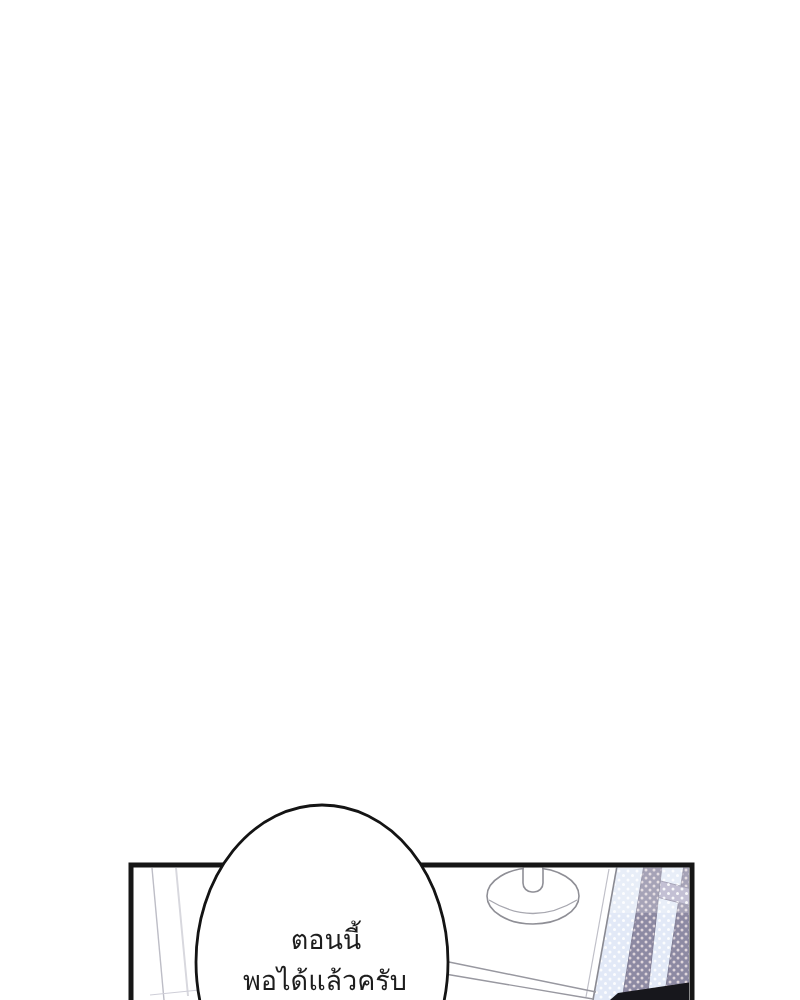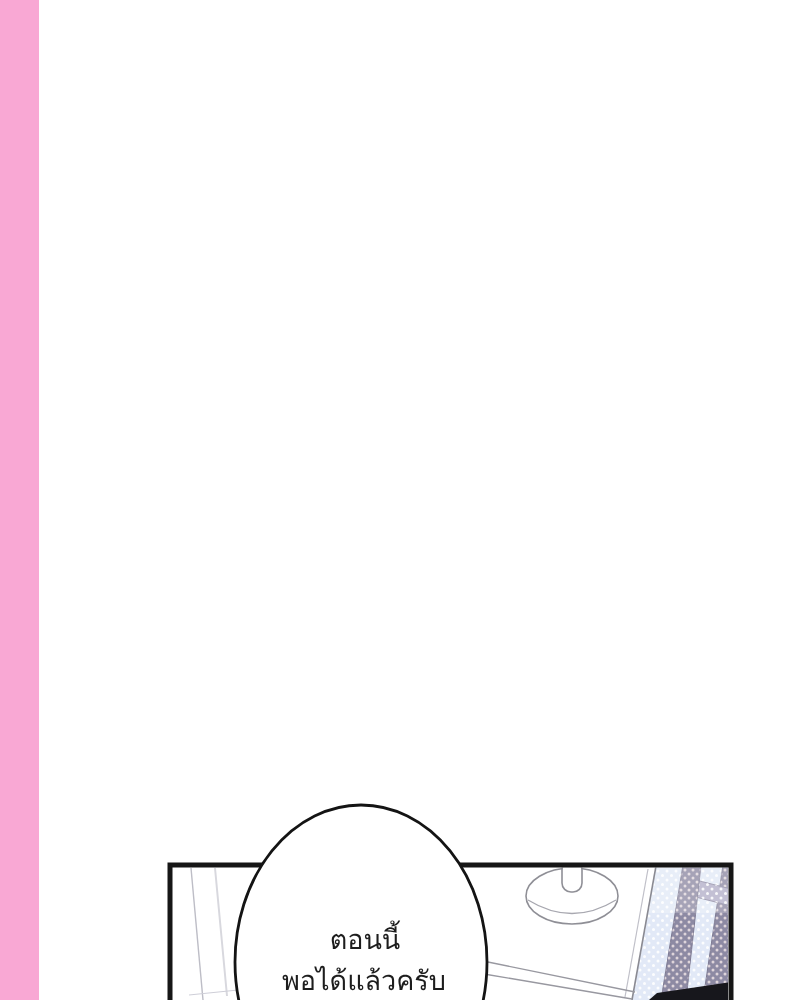--- a/index.html
+++ b/index.html
@@ -8,22 +8,21 @@
     width: 800px;
     height: 1000px;
     background: #ffffff;
     overflow: hidden;
     font-family: "DejaVu Sans", "Liberation Sans", sans-serif;
   }
   .page {
     position: relative;
     width: 760px;
     height: 1000px;
-    background: #f9a8d4;
-    padding-left: 39px;
+    background: #ef4444;
   }
   svg { display: block; }
   .bubble-text {
     font-family: "DejaVu Sans", "Liberation Sans", sans-serif;
     font-size: 27px;
     fill: #1d1d1d;
     text-anchor: middle;
   }
 </style>
 </head>

